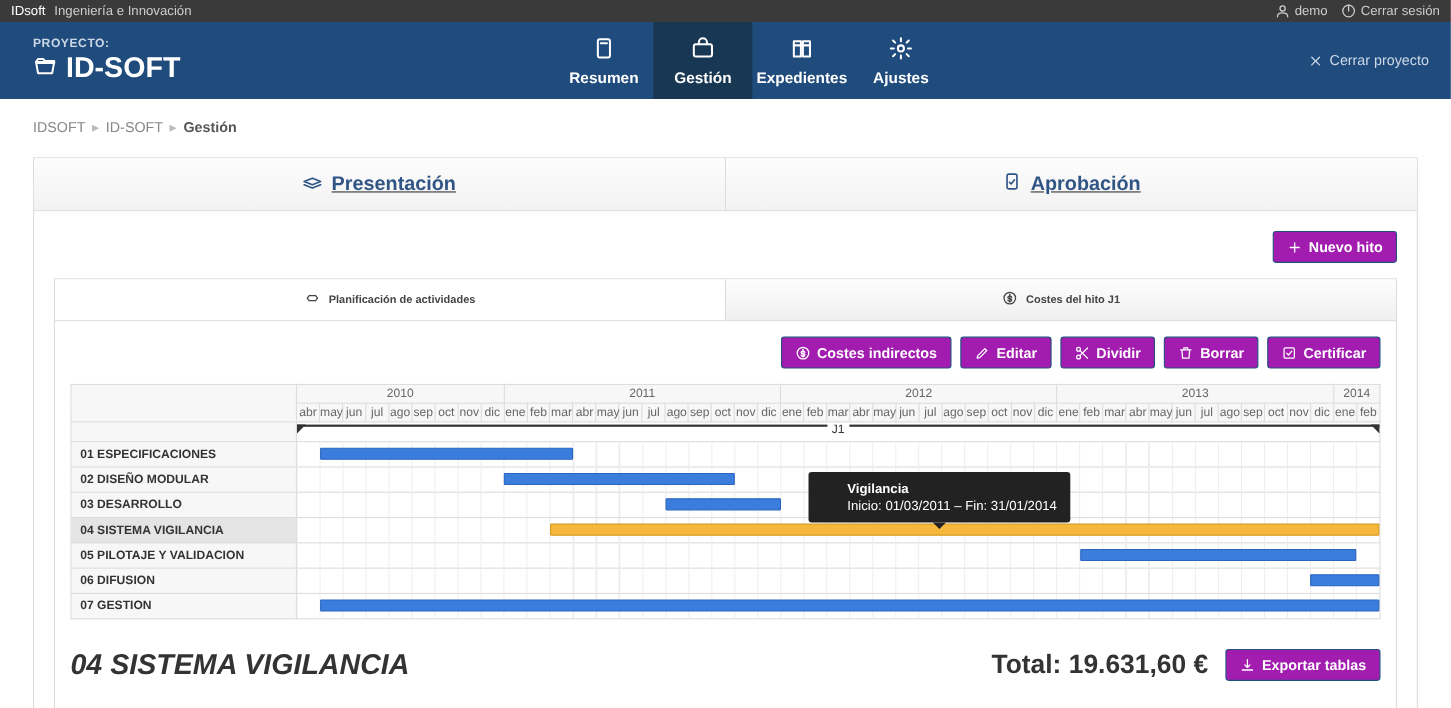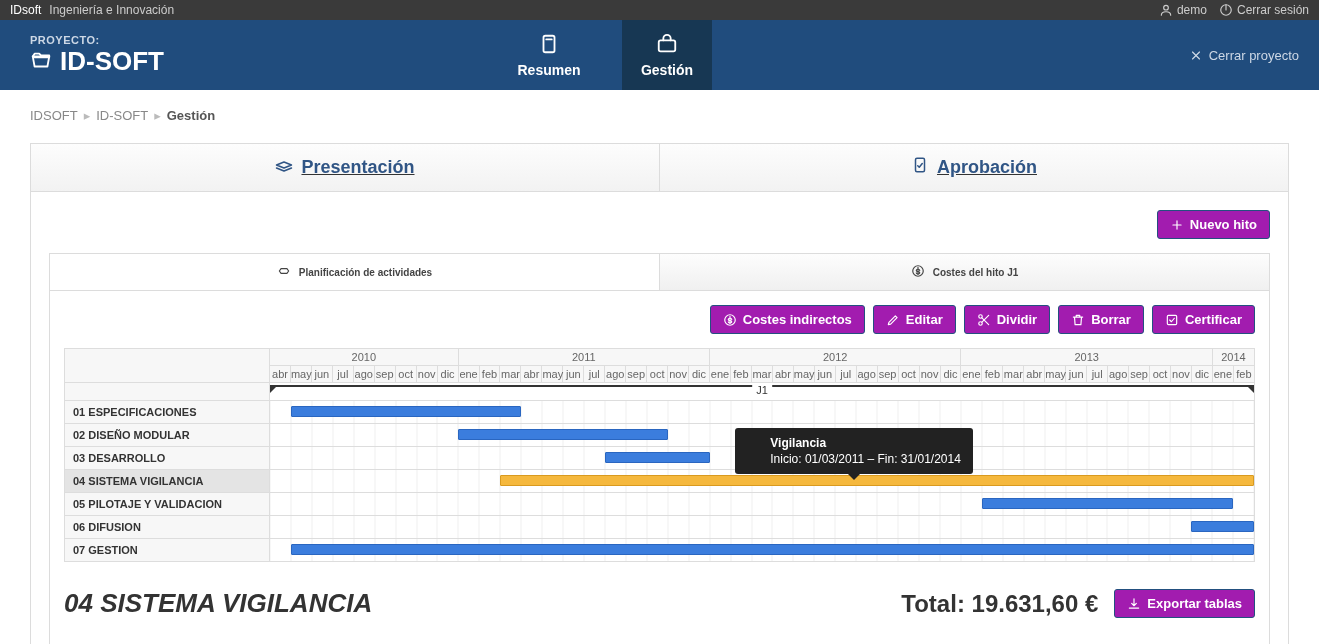--- a/index.html
+++ b/index.html
@@ -29,21 +29,21 @@
       color: #fff;
       display: flex;
       align-items: center;
       padding: 0 20px 0 30px;
       height: 70px;
       position: relative;
     }
     .project-block { display: flex; flex-direction: column; }
     .project-label { font-size: 11px; letter-spacing: 0.5px; color: #cdd8e6; font-weight: 600; }
     .project-name { font-size: 26px; font-weight: 700; color: #fff; display: flex; align-items: center; gap: 8px; }
-    .navtabs { display: flex; margin-left: 340px; height: 100%; gap: 28px; }
+    .navtabs { display: flex; margin-left: 340px; height: 100%; }
     .navtab {
       width: 90px;
       display: flex;
       flex-direction: column;
       align-items: center;
       justify-content: center;
       color: #fff;
       font-size: 14px;
       font-weight: 600;
       cursor: pointer;
@@ -267,20 +267,35 @@
             <line x1="9" y1="7" x2="15" y2="7"></line>
           </svg></span>
         <span>Resumen</span>
       </div>
       <div class="navtab active">
         <span><svg class="ico ico-lg" viewBox="0 0 24 24">
             <rect x="3" y="8" width="18" height="12" rx="2"></rect>
             <path d="M8 8V6a4 4 0 018 0v2"></path>
           </svg></span>
         <span>Gestión</span>
+      </div>
+      <div class="navtab">
+        <span><svg class="ico ico-lg" viewBox="0 0 24 24">
+            <rect x="4" y="5" width="7" height="15"></rect>
+            <rect x="13" y="5" width="7" height="15"></rect>
+            <line x1="4" y1="9" x2="20" y2="9"></line>
+          </svg></span>
+        <span>Expedientes</span>
+      </div>
+      <div class="navtab">
+        <span><svg class="ico ico-lg" viewBox="0 0 24 24">
+            <circle cx="12" cy="12" r="3"></circle>
+            <path d="M12 2v3M12 19v3M4.2 4.2l2.1 2.1M17.7 17.7l2.1 2.1M2 12h3M19 12h3M4.2 19.8l2.1-2.1M17.7 6.3l2.1-2.1"></path>
+          </svg></span>
+        <span>Ajustes</span>
       </div>
     </div>
   <div class="close-project">
     <svg class="ico ico-sm" viewBox="0 0 24 24">
         <line x1="6" y1="6" x2="18" y2="18"></line>
         <line x1="6" y1="18" x2="18" y2="6"></line>
       </svg>
     <span>Cerrar proyecto</span>
   </div>
 </div>

